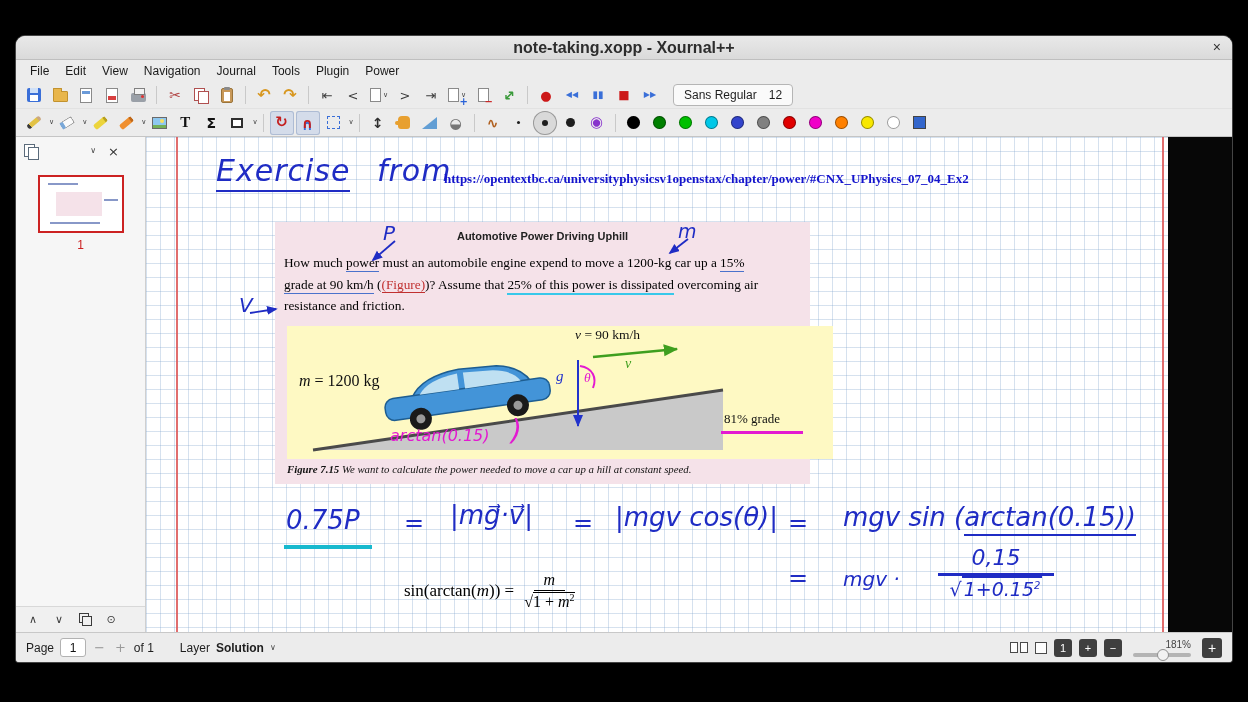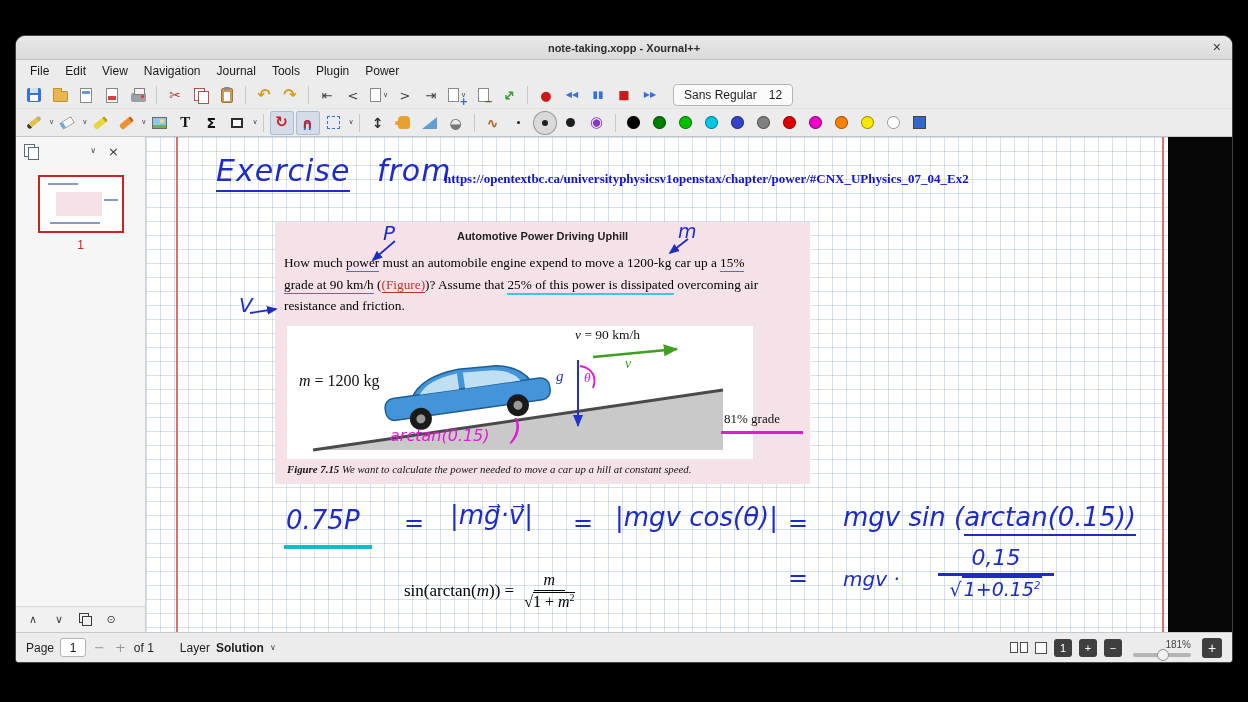--- a/index.html
+++ b/index.html
@@ -1,19 +1,19 @@
 <!DOCTYPE html>
 <html><head>
 <meta charset="utf-8">
 <style>
 *{margin:0;padding:0;box-sizing:border-box}
 html,body{width:1248px;height:702px;background:#000;overflow:hidden;font-family:"Liberation Sans",sans-serif}
 .window{position:absolute;left:16px;top:36px;width:1216px;height:626px;background:#ececec;border-radius:9px 9px 3px 3px;overflow:hidden;box-shadow:0 0 0 1px #444}
 .titlebar{height:24px;background:linear-gradient(#e9e9e9,#dadada);border-bottom:1px solid #bfbfbf;display:flex;align-items:center;justify-content:center;position:relative}
-.titlebar .title{font-size:11px;font-weight:bold;color:#2d2d2d}
+.titlebar .title{font-size:16px;font-weight:bold;color:#2d2d2d}
 .titlebar .close{position:absolute;right:11px;top:3px;font-size:14px;color:#333;cursor:pointer}
 .menubar{height:22px;display:flex;align-items:center;padding-left:6px;background:#ececec}
 .mitem{font-size:12px;color:#1a1a1a;padding:2px 8px}
 .tb{display:flex;align-items:center;padding:0 5px;background:#ececec}
 .tb1{height:27px;border-bottom:1px solid #e2e2e2}
 .tb2{height:28px;border-bottom:1px solid #c5c5c5}
 .tbtn{height:24px;min-width:24px;display:flex;align-items:center;justify-content:center;border-radius:3px;position:relative;margin:0 1px}
 .tbtn.pressed{background:#d4dcea;box-shadow:inset 0 0 0 1px #aebcd4}
 .tbtn.selring{background:#d9d9d9;border-radius:12px;box-shadow:inset 0 0 0 1px #9a9a9a}
 .sep{width:1px;height:18px;background:#c9c9c9;margin:0 5px}
@@ -87,21 +87,21 @@
 .mg{position:absolute;font-family:"DejaVu Sans",sans-serif;font-style:italic;color:#e31ad1;white-space:nowrap}
 .head{font-size:30px;letter-spacing:1px}
 .underl{border-bottom:2.5px solid #1f2cc4;padding-bottom:2px}
 .url{position:absolute;font-family:"Liberation Serif",serif;font-weight:bold;font-size:13px;color:#1414cc;text-decoration:none;white-space:nowrap}
 .exbox{position:absolute;left:129px;top:85px;width:535px;height:262px;background:#f5e2e9}
 .extitle{position:absolute;top:8px;width:100%;text-align:center;font-size:11px;font-weight:bold;color:#222}
 .exline{position:absolute;left:9px;white-space:nowrap;font-family:"Liberation Serif",serif;font-size:13.3px;color:#000}
 .upen{border-bottom:1.5px solid #4a72cc;padding-bottom:1px}
 .ucyan{border-bottom:2.5px solid #38c8ea;padding-bottom:1px}
 .figlink{color:#c03030;border-bottom:1.5px solid #c03030}
-.figarea{position:absolute;left:12px;top:104px;width:466px;height:133px;background:#ffffff}
+.figarea{position:absolute;left:12px;top:104px;width:546px;height:133px;background:#fef9c3}
 .flab{position:absolute;font-family:"Liberation Serif",serif;color:#111;white-space:nowrap}
 .caption{position:absolute;left:12px;top:241px;font-family:"Liberation Serif",serif;font-size:10.8px;color:#111;white-space:nowrap}
 .tealunder{position:absolute;height:3.5px;background:#17b9ce}
 .ublue{border-bottom:2px solid #1f2cc4;padding-bottom:2px}
 .ts{position:absolute;left:258px;top:434px;display:flex;align-items:center;gap:10px;font-family:"Liberation Serif",serif;font-size:17px;color:#000}
 .frac{display:inline-flex;flex-direction:column;align-items:center}
 .frac .num{border-bottom:1.3px solid #000;padding:0 10px 1px;font-size:16px}
 .frac .den{padding-top:1px;font-size:16px}
 .rad{border-top:1.3px solid #000}
 sup{font-size:10px}

